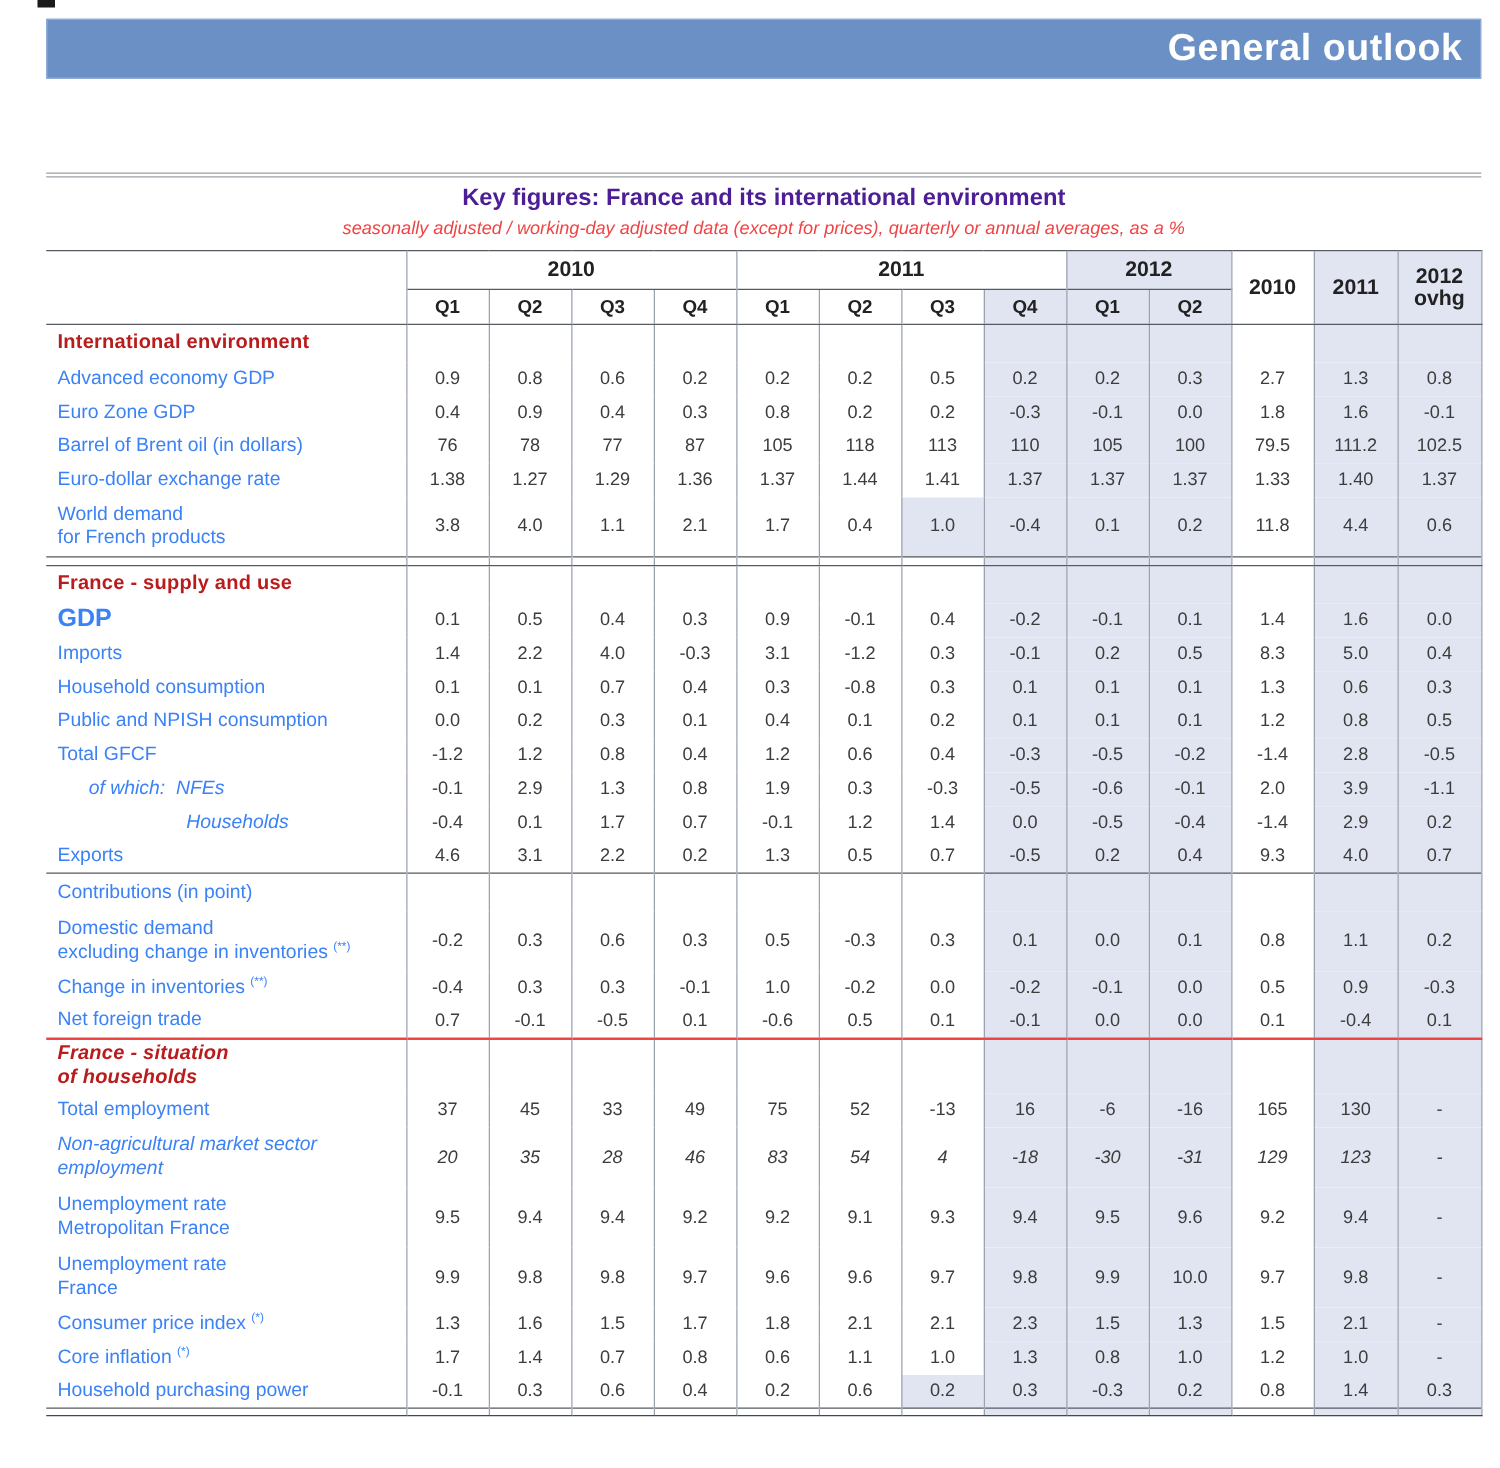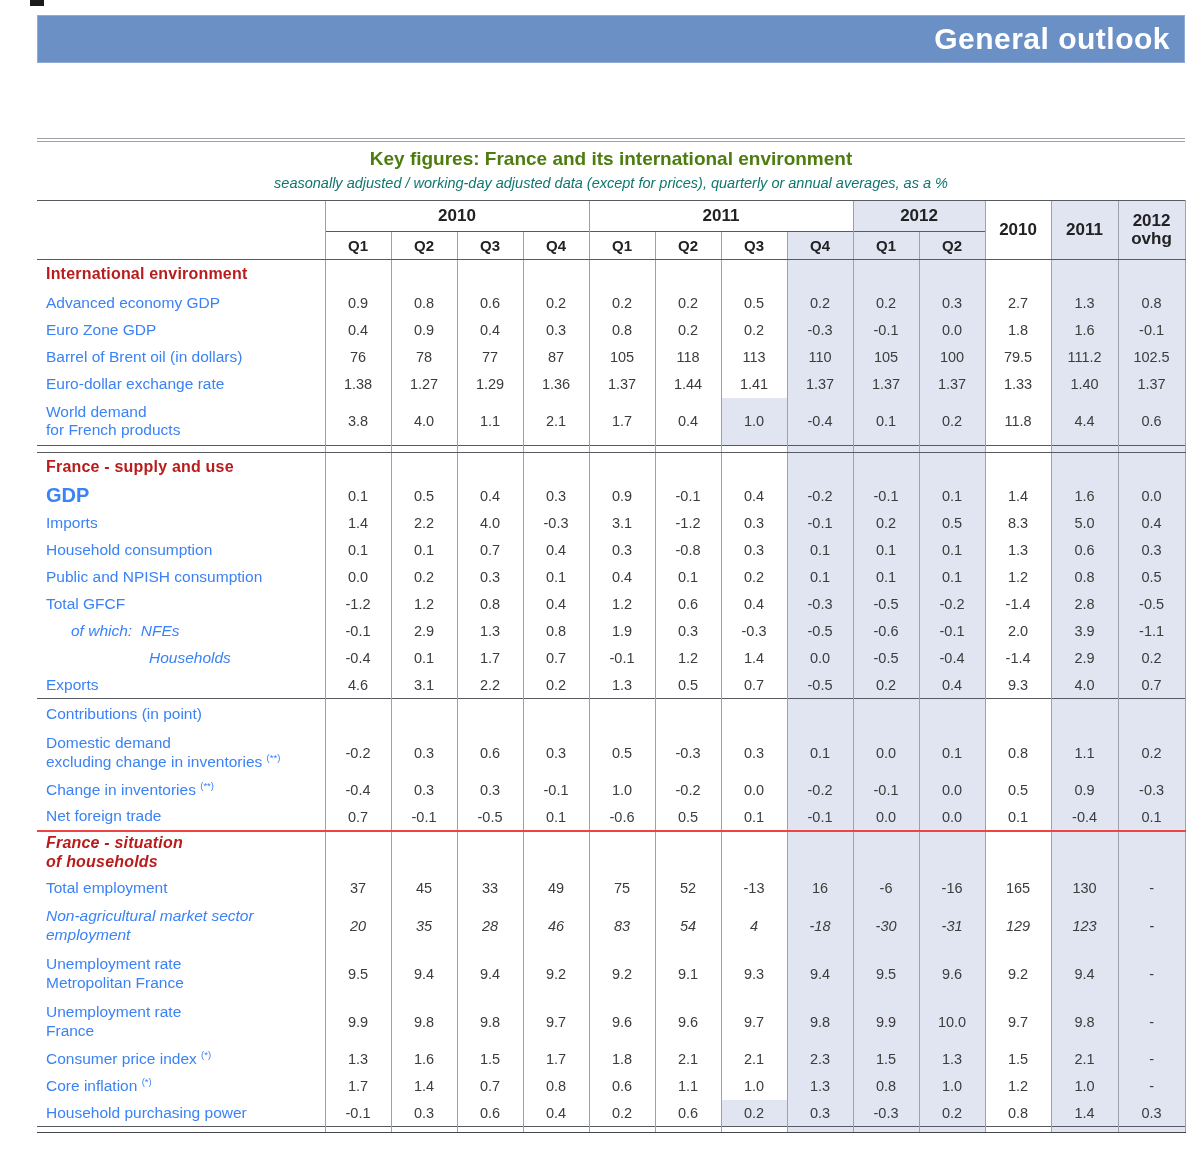--- a/index.html
+++ b/index.html
@@ -10,22 +10,22 @@
   }
   .cropmark { position:absolute; left:30px; top:0; width:14px; height:6px; background:#1a1a1a; }
   .banner {
     position:absolute; left:37px; top:15px; width:1148px; height:48px;
     background:#6a90c6; color:#ffffff; font-weight:bold; font-size:30px;
     line-height:46px; text-align:right; padding-right:14px; letter-spacing:.5px;
     border:1px solid #8fabd6;
   }
   .content { position:absolute; left:37px; top:138px; width:1148px; }
   .rule-double { height:4px; border-top:1px solid #9aa0a6; border-bottom:1px solid #9aa0a6; }
-  .title { margin-top:6px; text-align:center; font-size:19px; font-weight:bold; color:#4d7c0f; }
-  .subtitle { margin-top:5px; margin-bottom:9px; text-align:center; font-size:14.5px; font-style:italic; color:#0f766e; }
+  .title { margin-top:6px; text-align:center; font-size:19px; font-weight:bold; color:#4c1d95; }
+  .subtitle { margin-top:5px; margin-bottom:9px; text-align:center; font-size:14.5px; font-style:italic; color:#ef4444; }
 
   table.kt { border-collapse:collapse; table-layout:fixed; width:1148px; }
   .kt th, .kt td { padding:0; font-weight:normal; vertical-align:middle; }
 
   
   .kt .vb { border-left:1px solid #9aa2b0; }
   .kt .last { border-right:1px solid #9aa2b0; }
   
   .kt .sh { background:#e1e5f2; }
 

